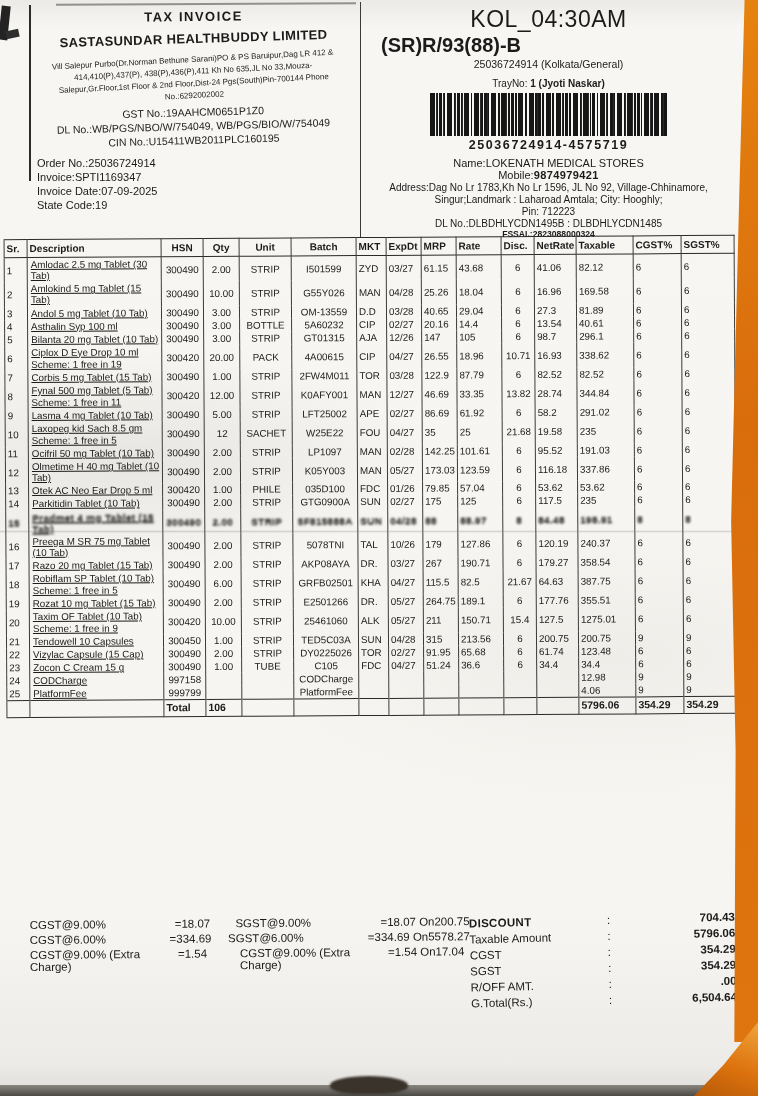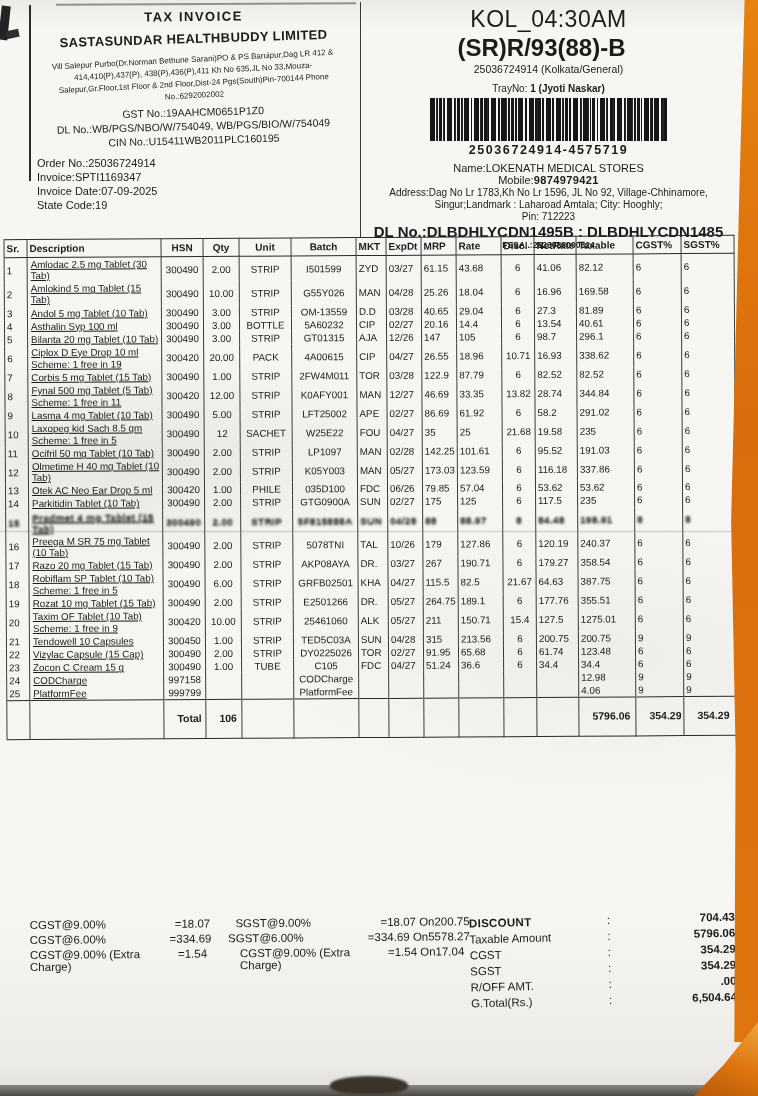--- a/index.html
+++ b/index.html
@@ -50,38 +50,38 @@
   .hl-address { margin-top:8px; font-size:8px; line-height:1.5; text-align:center; transform:rotate(-3deg); color:#222; }
   .hl-reg { font-size:10.5px; text-align:center; line-height:1.35; margin-top:3px; transform:rotate(-1.6deg); }
   .hl-meta { margin-top:8px; font-size:11px; line-height:1.28; text-align:left; }
 
   .header-right {
     position:absolute; left:360px; top:2px; width:372px; height:236px;
     border-left:1.5px solid #3a3a3a; padding:4px 2px 0 6px; z-index:2;
     text-align:center;
   }
   .hr-route { font-size:23px; font-weight:normal; letter-spacing:.5px; }
-  .hr-code { display:flex; justify-content:center; padding:0 28px 0 14px; font-size:24px; font-weight:bold; margin-top:1px; }
+  .hr-code { display:flex; justify-content:flex-start; padding:0 28px 0 14px; font-size:20px; font-weight:bold; margin-top:1px; }
   .hr-order { font-size:10.5px; margin-top:1px; }
   .hr-tray { font-size:10px; margin-top:8px; }
   .hr-tray b { font-size:10px; }
   .barcode {
     margin:4px auto 0; width:238px; height:43px;
     background:
       repeating-linear-gradient(90deg,#161616 0 1.6px,transparent 1.6px 3.4px),
       repeating-linear-gradient(90deg,#161616 0 3px,transparent 3px 9px),
       repeating-linear-gradient(90deg,rgba(20,20,20,.9) 0 1px,transparent 1px 6.3px);
   }
   .hr-barcode-num { font-size:12.5px; font-weight:bold; letter-spacing:1.6px; margin-top:2px; }
   .hr-name { font-size:11px; margin-top:5px; }
   .hr-mobile { font-size:11px; }
   .hr-mobile b { letter-spacing:.4px; }
   .hr-addr { font-size:10px; line-height:1.22; margin-top:1px; }
   .hr-pin { font-size:10px; }
-  .hr-dl { font-size:15px; font-weight:bold; margin-top:1px; }
+  .hr-dl { font-size:10px; font-weight:normal; margin-top:1px; }
   .hr-fssai { font-size:8.6px; font-weight:bold; }
 
   
   .items-wrap { position:absolute; left:5px; top:237px; width:732px; z-index:2; transform:rotate(-.35deg); }
   table { border-collapse:collapse; table-layout:fixed; width:730px; font-size:9.8px; line-height:1.13; }
   col.c-sr{width:23px} col.c-desc{width:134px} col.c-hsn{width:42px} col.c-qty{width:36px}
   col.c-unit{width:52px} col.c-batch{width:65px} col.c-mkt{width:30px} col.c-exp{width:35px}
   col.c-mrp{width:35px} col.c-rate{width:45px} col.c-disc{width:33px} col.c-net{width:42px}
   col.c-taxable{width:57px} col.c-cgst{width:48px} col.c-sgst{width:53px}
   th, td { border-right:1px solid #3b3b3b; padding:1px 2px; vertical-align:middle; overflow:hidden; }
@@ -89,21 +89,21 @@
   thead th {
     border-top:1.5px solid #2a2a2a; border-bottom:1.5px solid #2a2a2a;
     font-size:10px; text-align:left; padding:3px 2px; white-space:nowrap;
   }
   thead th.center { text-align:center; }
   td.num { text-align:left; }
   td.center { text-align:center; }
   td.col-desc { padding-left:3px;text-decoration:underline; }
   .scheme { margin-top:1px; }
   tr.blurred td { filter:blur(1px); font-weight:bold; color:#3a3a3a; text-shadow:0 1px 0 rgba(0,0,0,.6); letter-spacing:.4px; }
-  tfoot td { border-top:1.5px solid #2a2a2a; border-bottom:1.5px solid #2a2a2a; font-weight:bold; font-size:10.5px; padding:13px; }
+  tfoot td { border-top:1.5px solid #2a2a2a; border-bottom:1.5px solid #2a2a2a; font-weight:bold; font-size:10.5px; padding:2px; }
 
   
   .summary { position:absolute; left:30px; top:916px; width:706px; display:flex; z-index:2; transform:rotate(-.5deg); }
   .tax-block { width:440px; font-size:11.5px; }
   .tax-row { display:flex; margin-bottom:3px; }
   .tax-label-a { width:148px; }
   .tax-val-a { width:62px; }
   .tax-label-b { width:148px; }
   .tax-val-b { white-space:nowrap; }
   .totals-block { width:266px; font-size:11.5px; transform:rotate(-1deg); }
@@ -435,21 +435,21 @@
           <tr>
             <td class="col-sr num">13</td>
             <td class="col-desc num">
               <div>Otek AC Neo Ear Drop 5 ml</div>
             </td>
             <td class="col-hsn center">300420</td>
             <td class="col-qty center">1.00</td>
             <td class="col-unit center">PHILE</td>
             <td class="col-batch center">035D100</td>
             <td class="col-mkt num">FDC</td>
-            <td class="col-exp num">06/26</td>
+            <td class="col-exp num">01/26</td>
             <td class="col-mrp num">79.85</td>
             <td class="col-rate num">57.04</td>
             <td class="col-disc center">6</td>
             <td class="col-net num">53.62</td>
             <td class="col-taxable num">53.62</td>
             <td class="col-cgst num">6</td>
             <td class="col-sgst num">6</td>
           </tr>
           <tr>
             <td class="col-sr num">14</td>

